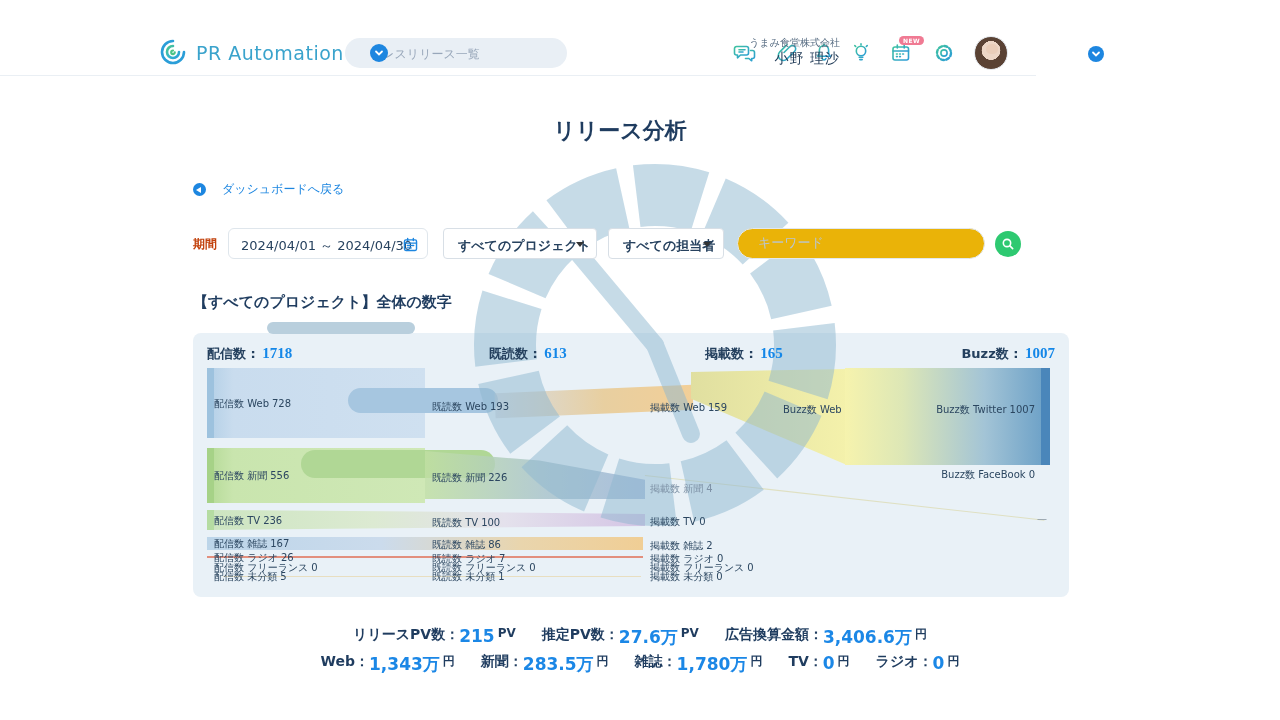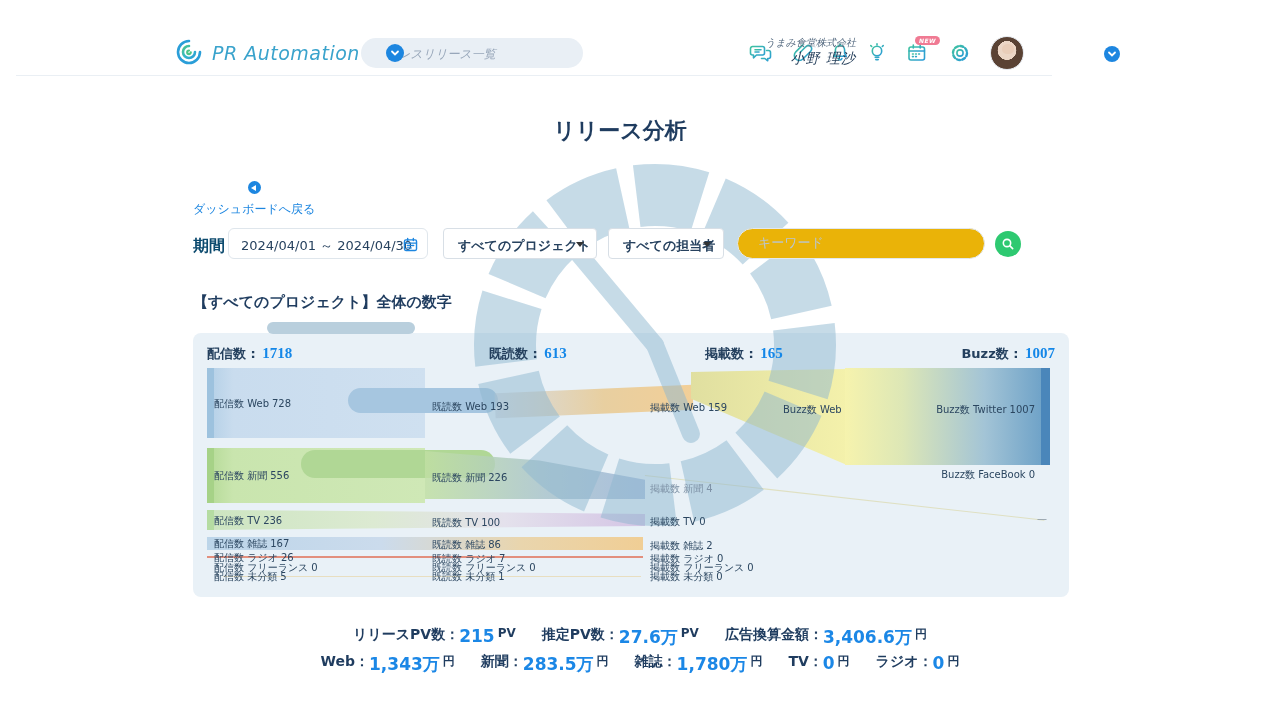--- a/index.html
+++ b/index.html
@@ -1,47 +1,47 @@
 <!DOCTYPE html>
 <html><head>
 <meta charset="utf-8">
 <style>
   * { margin:0; padding:0; box-sizing:border-box; }
   html,body { width:1280px; height:720px; background:#fff; font-family:"DejaVu Sans","Liberation Sans",sans-serif; }
   .page { position:relative; width:1280px; height:720px; overflow:hidden; background:#fff; }
 
   
-  .topbar { position:absolute; left:16px; top:0; width:1036px; height:76px; background:#fff; border-bottom:1px solid #eaeff4; z-index:20;font-style:italic; }
+  .topbar { position:absolute; left:0; top:0; width:1036px; height:76px; background:#fff; border-bottom:1px solid #eaeff4; z-index:20; }
   .logo-icon { position:absolute; left:158px; top:37px; width:30px; height:30px; }
   .logo-text { position:absolute; left:196px; top:42px; font-size:19px; color:#3aa3cc; letter-spacing:.5px; }
   .nav-pill { position:absolute; left:345px; top:38px; width:222px; height:30px; background:#e9eff5; border-radius:15px; }
   .nav-pill span { position:absolute; left:25px; top:8px; font-size:12px; color:#98a7ba; }
   .nav-pill .chev { position:absolute; right:7px; top:6px; width:18px; height:18px; border-radius:50%; background:#1d86e0; }
   .nav-pill .chev svg { position:absolute; left:3px; top:3px; }
   .hicon { position:absolute; top:41px; width:24px; height:24px; cursor:pointer; }
   .badge-new { position:absolute; left:899px; top:36px; background:#f07a93; color:#fff; font-size:6px; font-weight:bold; padding:1px 4px; border-radius:6px; letter-spacing:.5px; z-index:21; }
   .avatar { position:absolute; left:974px; top:36px; width:34px; height:34px; border-radius:50%; overflow:hidden; background:radial-gradient(circle at 50% 42%, #ecd6c6 0 38%, #5a4234 39% 100%); border:1px solid #e3e8ee; cursor:pointer; }
   .avatar::after { content:""; position:absolute; left:11px; top:7px; width:12px; height:10px; border-radius:50% 50% 45% 45%; background:#e9cdb9; }
   .u-company { position:absolute; right:196px; top:36px; font-size:10px; color:#51677e; }
   .u-name { position:absolute; right:196px; top:50px; font-size:14px; color:#223c58; letter-spacing:1px; }
   .u-chev { position:absolute; left:1088px; top:46px; width:16px; height:16px; border-radius:50%; background:#1d86e0; cursor:pointer; }
   .u-chev svg { position:absolute; left:2px; top:2px; }
 
   
   .watermark { position:absolute; left:460px; top:150px; width:390px; height:390px; z-index:3; pointer-events:none; opacity:.5; }
 
   
   .title { position:absolute; left:0; top:116px; width:1240px; text-align:center; font-size:22px; font-weight:bold; color:#1f3c5f; z-index:4;font-family:Liberation Mono, monospace; }
-  .back { position:absolute; left:193px; top:181px; font-size:12px; color:#1d86e0; z-index:4; cursor:pointer; display:flex; align-items:center; gap:7px;flex-direction:column; }
+  .back { position:absolute; left:193px; top:181px; font-size:12px; color:#1d86e0; z-index:4; cursor:pointer; display:flex; align-items:center; gap:16px; }
   .back .bicon { width:13px; height:13px; border-radius:50%; background:#1d86e0; position:relative; display:inline-block; }
   .back .bicon::after { content:""; position:absolute; left:3px; top:3.5px; border-right:5px solid #fff; border-top:3px solid transparent; border-bottom:3px solid transparent; }
   .section-title { position:absolute; left:193px; top:293px; font-size:15px; font-weight:bold; color:#1f3c5f; z-index:4; }
 
   
-  .f-label { position:absolute; left:193px; top:236px; font-size:16px; font-weight:bold; color:#0c4a6e; z-index:10; }
+  .f-label { position:absolute; left:193px; top:236px; font-size:12px; font-weight:bold; color:#c2410c; z-index:10; }
   .f-date { position:absolute; left:228px; top:228px; width:200px; height:31px; background:#fff; border:1px solid #dfe6ec; border-radius:6px; z-index:10; cursor:pointer; }
   .f-date span { position:absolute; left:12px; top:8px; font-size:13px; color:#27425f; }
   .f-date svg { position:absolute; right:8px; top:7px; }
   .f-sel { position:absolute; top:228px; height:31px; background:#fff; border:1px solid #d8dfe6; border-radius:4px; z-index:10; cursor:pointer; }
   .f-sel span { position:absolute; left:14px; top:8px; font-size:13px; font-weight:bold; color:#27425f; }
   .f-sel::after { content:""; position:absolute; right:12px; top:13px; border-left:4px solid transparent; border-right:4px solid transparent; border-top:5px solid #333; }
   .f-key { position:absolute; left:737px; top:228px; width:248px; height:31px; background:#eab308; border:1px solid #e2e8ee; border-radius:16px; z-index:10; }
   .f-key input { position:absolute; left:20px; top:6px; width:200px; border:none; outline:none; font-size:13px; color:#27425f; background:transparent; }
   .f-key input::placeholder { color:#bac5d1; }
   .f-search { position:absolute; left:995px; top:231px; width:26px; height:26px; border-radius:50%; background:#2ec971; border:none; z-index:10; cursor:pointer; }

